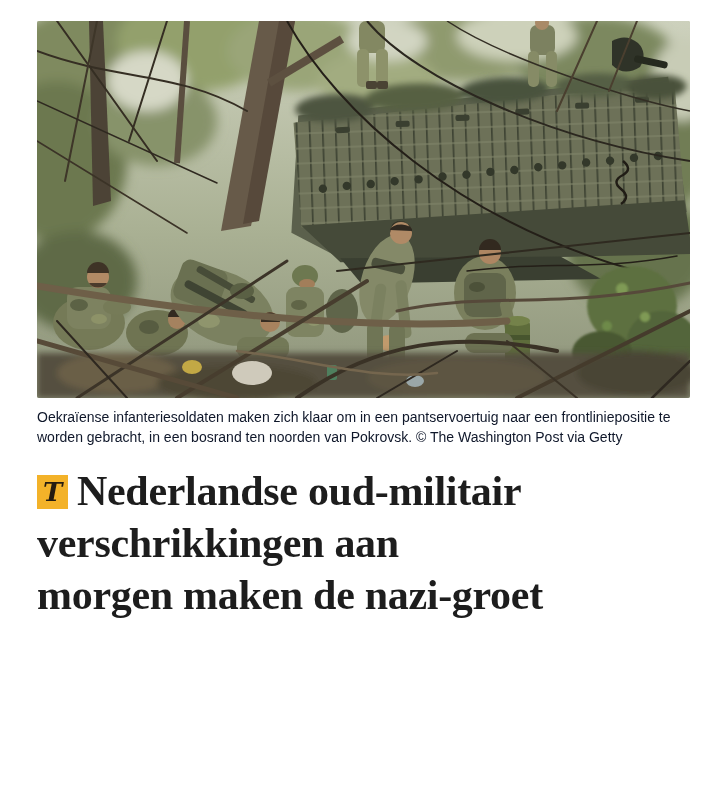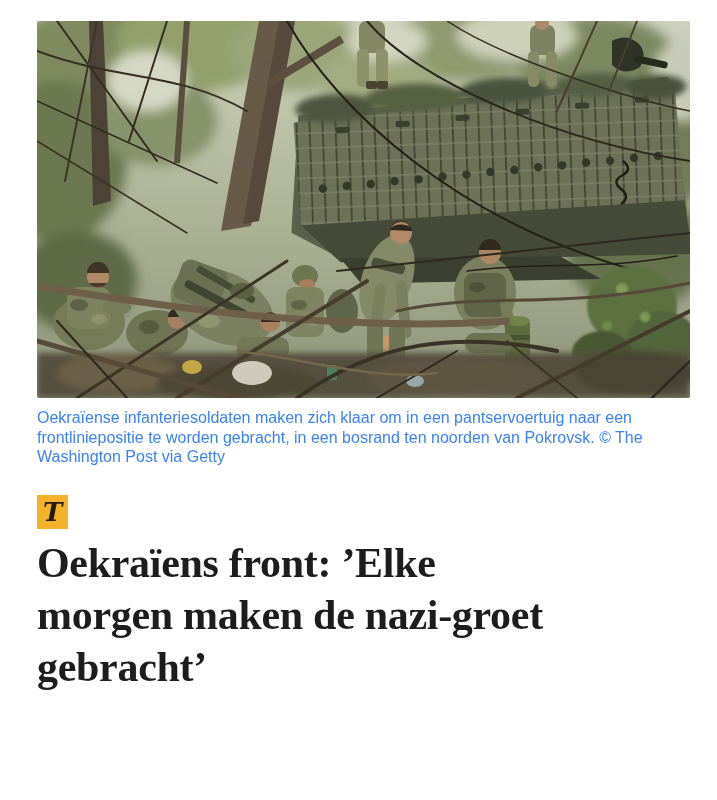--- a/index.html
+++ b/index.html
@@ -19,23 +19,23 @@
     height: 377px;
     overflow: hidden;
     background: #b4ba9f;
     border-radius: 2px;
   }
   .photo svg { display: block; }
   .caption {
     margin-top: 10px;
     width: 653px;
     font-family: "Liberation Sans", "DejaVu Sans", sans-serif;
-    font-size: 16px;
+    font-size: 14px;
     line-height: 19.5px;
-    color: #3b82f6;
+    color: #0f172a;
   }
   h1.headline {
     margin: 18px 0 0 0;
     width: 653px;
     font-family: "Liberation Serif", "DejaVu Serif", serif;
     font-weight: 700;
     font-size: 42px;
     line-height: 52px;
     letter-spacing: -0.3px;
     color: #1d1d1d;
@@ -277,19 +277,18 @@
       </g>
     </svg>
   </div>
 
   <p class="caption">Oekraïense infanteriesoldaten maken zich klaar om in een pantservoertuig naar een frontliniepositie te worden gebracht, in een bosrand ten noorden van Pokrovsk. © The Washington Post via Getty</p>
 
   <h1 class="headline">
     <span class="hl-line"><span class="tlogo"><svg width="31" height="34" viewBox="0 0 31 34">
             <rect x="0" y="0" width="31" height="34" fill="#f3b229"></rect>
             <text x="15.5" y="26" text-anchor="middle" font-family="DejaVu Serif, serif" font-style="italic" font-weight="bold" font-size="26" fill="#241b10">T</text>
-          </svg></span></span>
-    <span class="hl-line">Oekraïens front: ’Elke</span>
+          </svg></span><span>Nederlandse oud-militair</span></span>
+    <span class="hl-line">verschrikkingen aan</span>
     <span class="hl-line">morgen maken de nazi-groet</span>
-    <span class="hl-line">gebracht’</span>
   </h1>
 
 </div>
 
 </body></html>

